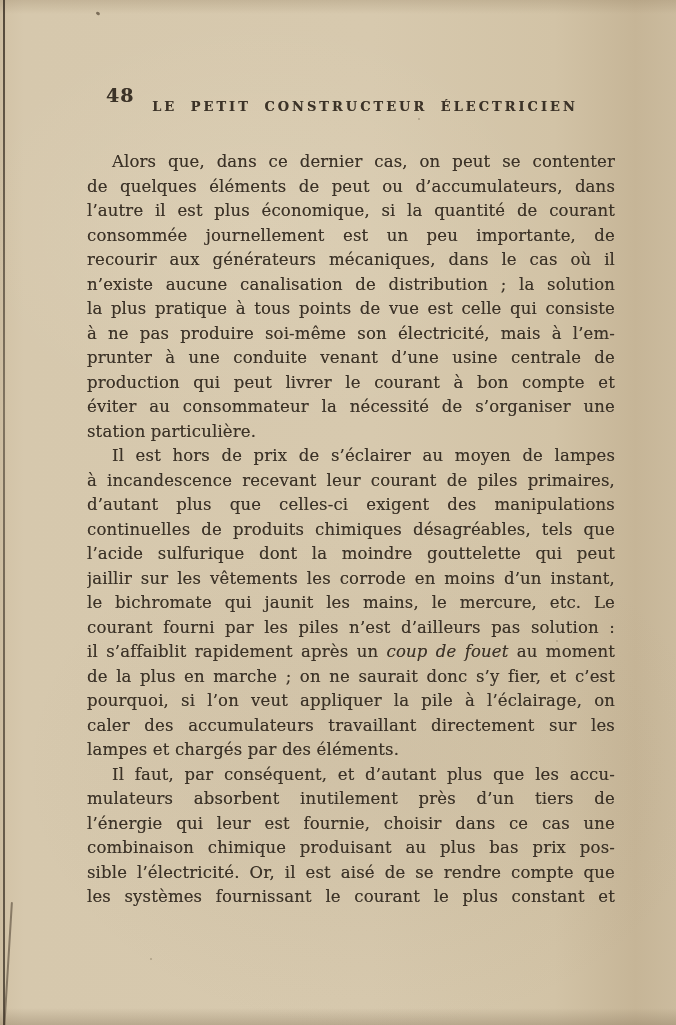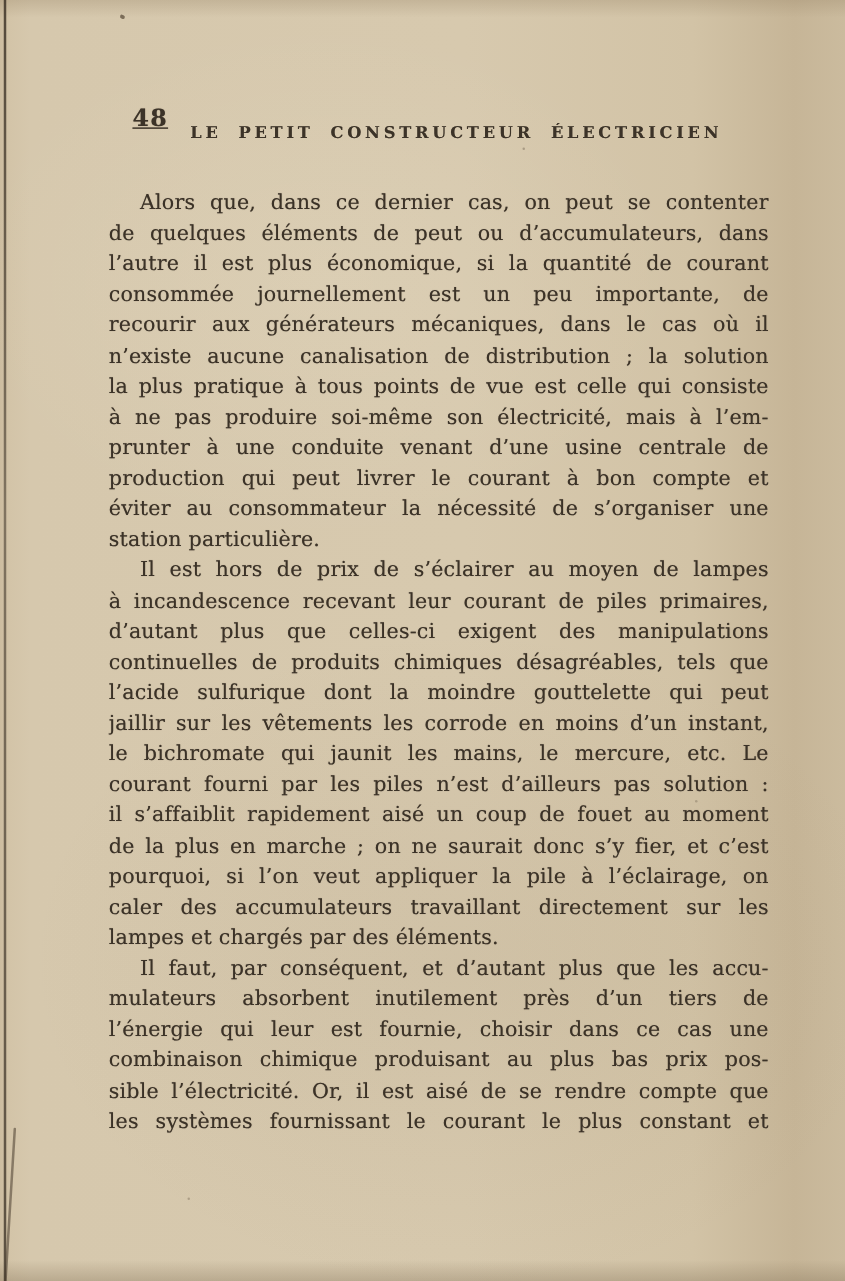--- a/index.html
+++ b/index.html
@@ -34,21 +34,20 @@
 
   
   .header {
     position: absolute; left: 87px; top: 84px; width: 528px; height: 22px;
     color: #3c3328;
   }
   .page-number {
     position: absolute; left: 19px; top: 0;
     font-size: 19px; font-weight: bold; letter-spacing: 1px;
     text-shadow: 0 0 0.6px rgba(60,51,40,0.55);
-    text-decoration: underline;
   }
   .running-title {
     position: absolute; left: 0; right: 0; top: 15px;
     text-align: center; transform: translateX(14px);
     font-size: 13px; font-weight: bold;
     letter-spacing: 3px; word-spacing: 6px;
     text-shadow: 0 0 0.5px rgba(60,51,40,0.5);
     white-space: nowrap;
   }
 
@@ -61,21 +60,21 @@
     margin-top: 21px;
   }
   .line {
     height: 24.5px; line-height: 24.5px;
     text-align: justify; text-align-last: justify;
     letter-spacing: 0.15px;
     overflow: hidden; white-space: nowrap;
   }
   .line.indent { padding-left: 25px; }
   .line.endline { text-align-last: left; }
-  .italic { }
+  .italic { font-style: italic; }
 </style>
 </head>
 <body>
 
 <div class="page">
 
   <div class="edge-line"></div>
   <div class="crease"></div>
   <div class="speck s1"></div>
   <div class="speck s2"></div>
@@ -107,21 +106,21 @@
     <div>
       <div class="line indent">Il est hors de prix de s’éclairer au moyen de lampes</div>
       <div class="line">à incandescence recevant leur courant de piles primaires,</div>
       <div class="line">d’autant plus que celles-ci exigent des manipulations</div>
       <div class="line">continuelles de produits chimiques désagréables, tels que</div>
       <div class="line">l’acide sulfurique dont la moindre gouttelette qui peut</div>
       <div class="line">jaillir sur les vêtements les corrode en moins d’un instant,</div>
       <div class="line">le bichromate qui jaunit les mains, le mercure, etc. Le</div>
       <div class="line">courant fourni par les piles n’est d’ailleurs pas solution :</div>
       <div class="line">
-        <span>il s’affaiblit rapidement aisé un </span><span class="italic">coup de fouet</span><span> au moment</span>
+        <span>il s’affaiblit rapidement après un </span><span class="italic">coup de fouet</span><span> au moment</span>
       </div>
       <div class="line">de la plus en marche ; on ne saurait donc s’y fier, et c’est</div>
       <div class="line">pourquoi, si l’on veut appliquer la pile à l’éclairage, on</div>
       <div class="line">caler des accumulateurs travaillant directement sur les</div>
       <div class="line endline">lampes et chargés par des éléments.</div>
     </div>
 
     <div>
       <div class="line indent">Il faut, par conséquent, et d’autant plus que les accu-</div>
       <div class="line">mulateurs absorbent inutilement près d’un tiers de</div>

